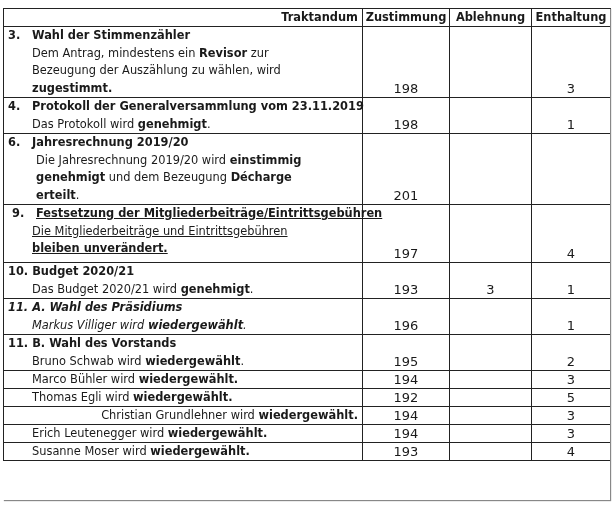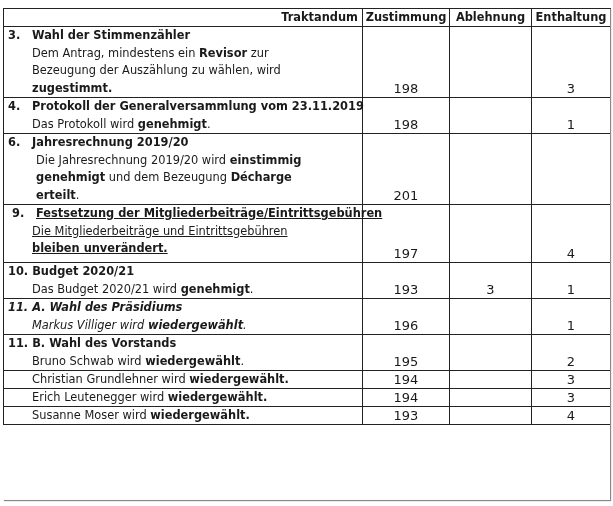--- a/index.html
+++ b/index.html
@@ -95,21 +95,33 @@
       <tr>
         <td style="height: 35px;">
           <span class="title"><span class="n" style="width: auto; margin-right: 4px;">11.</span><span>B. Wahl des Vorstands</span></span>
           <span class="desc"><span>Bruno Schwab wird </span><b>wiedergewählt</b><span>.</span></span>
         </td>
         <td class="num">195</td>
         <td class="num"></td>
         <td class="num">2</td>
       </tr>
       <tr>
-        <td style="height: 17px; line-height: 17px; padding-left: 28px;"><span>Christian Grundlehner</span><span style="white-space: pre;"> wird </span><b>wiedergewählt</b><b>.</b></td>
+        <td style="height: 17px; line-height: 17px; padding-left: 28px;"><span>Marco Bühler</span><span style="white-space: pre;"> wird </span><b>wiedergewählt</b><b>.</b></td>
+        <td class="num" style="line-height: 17px;">194</td>
+        <td class="num" style="line-height: 17px;"></td>
+        <td class="num" style="line-height: 17px;">3</td>
+      </tr>
+      <tr>
+        <td style="height: 17px; line-height: 17px; padding-left: 28px;"><span>Thomas Egli</span><span style="white-space: pre;"> wird </span><b>wiedergewählt</b><b>.</b></td>
+        <td class="num" style="line-height: 17px;">192</td>
+        <td class="num" style="line-height: 17px;"></td>
+        <td class="num" style="line-height: 17px;">5</td>
+      </tr>
+      <tr>
+        <td style="height: 17px; line-height: 17px; padding-left: 28px; text-align: right;"><span>Christian Grundlehner</span><span style="white-space: pre;"> wird </span><b>wiedergewählt</b><b>.</b></td>
         <td class="num" style="line-height: 17px;">194</td>
         <td class="num" style="line-height: 17px;"></td>
         <td class="num" style="line-height: 17px;">3</td>
       </tr>
       <tr>
         <td style="height: 17px; line-height: 17px; padding-left: 28px;"><span>Erich Leutenegger</span><span style="white-space: pre;"> wird </span><b>wiedergewählt</b><b>.</b></td>
         <td class="num" style="line-height: 17px;">194</td>
         <td class="num" style="line-height: 17px;"></td>
         <td class="num" style="line-height: 17px;">3</td>
       </tr>

